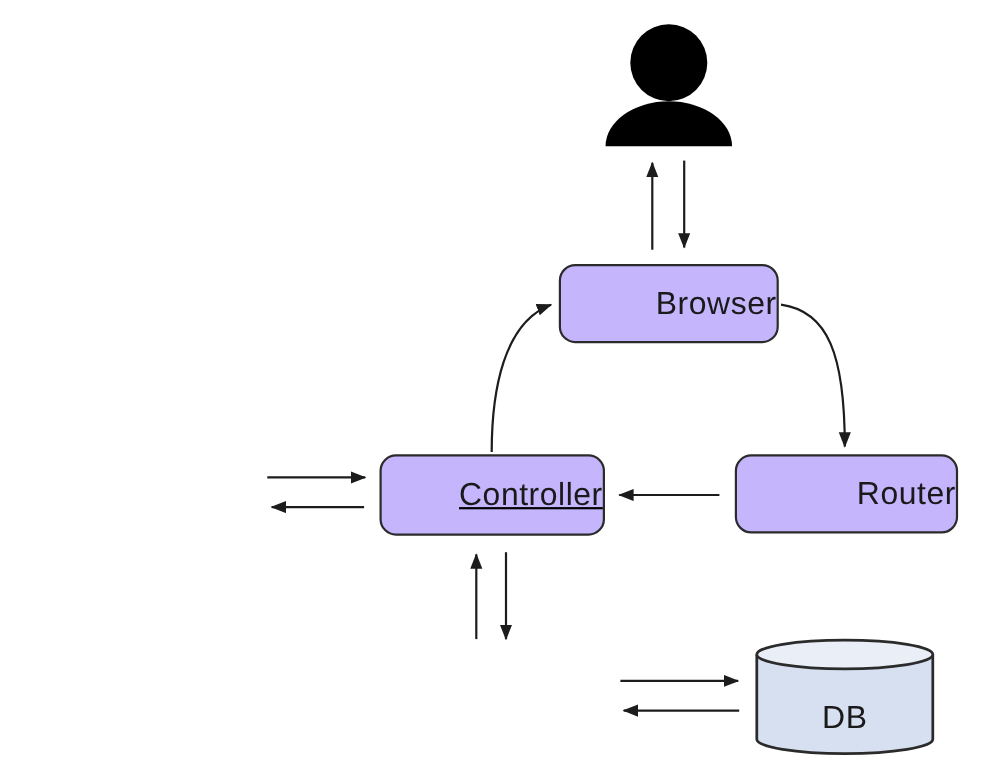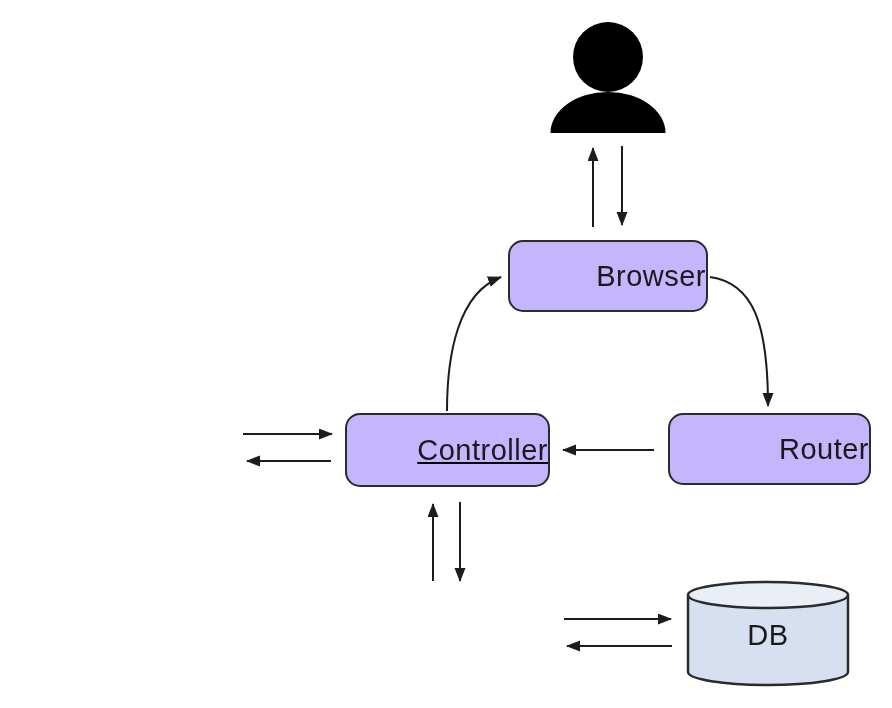--- a/index.html
+++ b/index.html
@@ -28,21 +28,21 @@
     letter-spacing:0.5px;
     white-space:nowrap;
   }
   #node-browser    { left:508px; top:240px; width:200px; height:72px; }
   #node-view       { left:23px;  top:411px; width:207px; height:74px; }
   #node-controller { left:345px; top:413px; width:205px; height:74px;text-decoration:underline; }
   #node-router     { left:652px; top:413px; width:203px; height:72px;margin-left:16px; }
   #node-model      { left:346px; top:598px; width:202px; height:72px; }
   #db-label-box {
     position:absolute; left:688px; top:600px; width:160px; height:70px;
-    display:flex; align-items:center; justify-content:center;
+    display:flex; align-items:flex-end; justify-content:center;
   }
 </style>
 </head>
 <body>
 
 <div id="canvas">
 
   <svg id="edges-layer" width="892" height="708" viewBox="0 0 892 708" xmlns="http://www.w3.org/2000/svg">
     <defs>
       <marker id="arrow" markerUnits="userSpaceOnUse" markerWidth="16" markerHeight="12" refX="13" refY="5.5" orient="auto">

